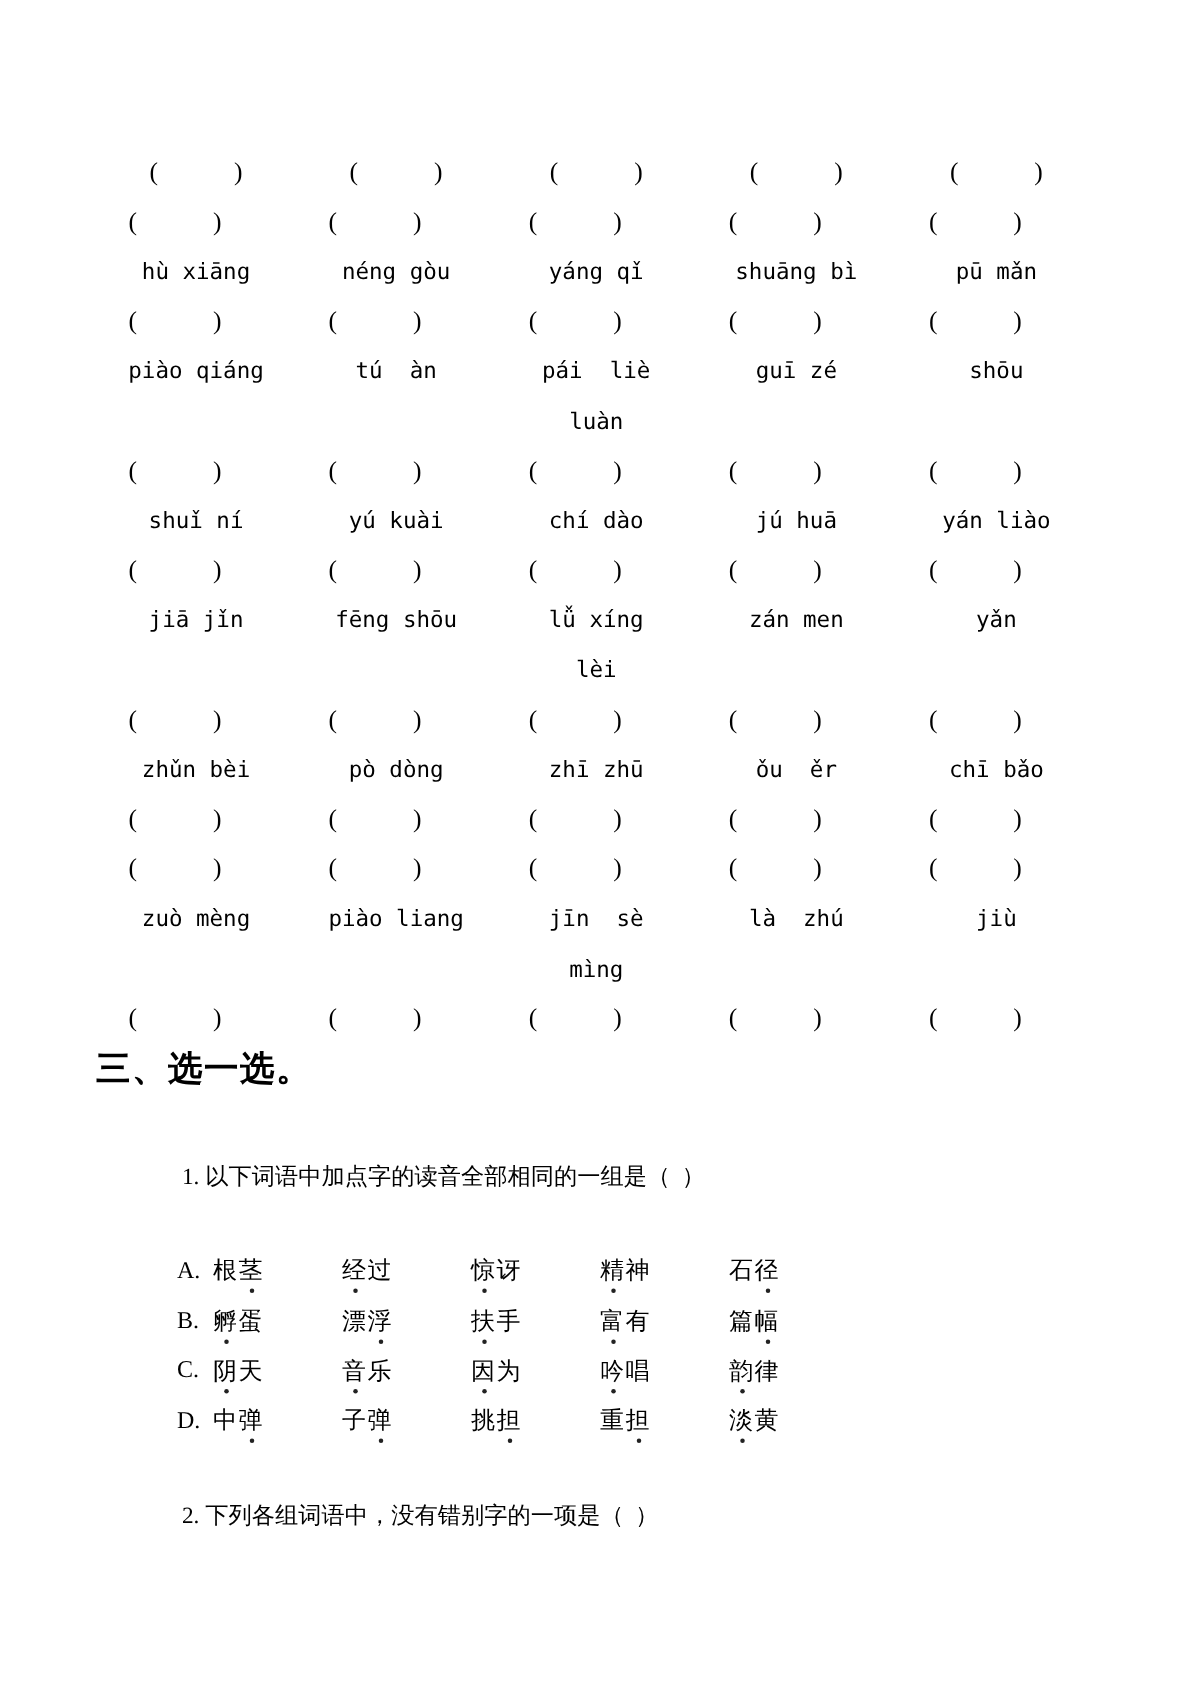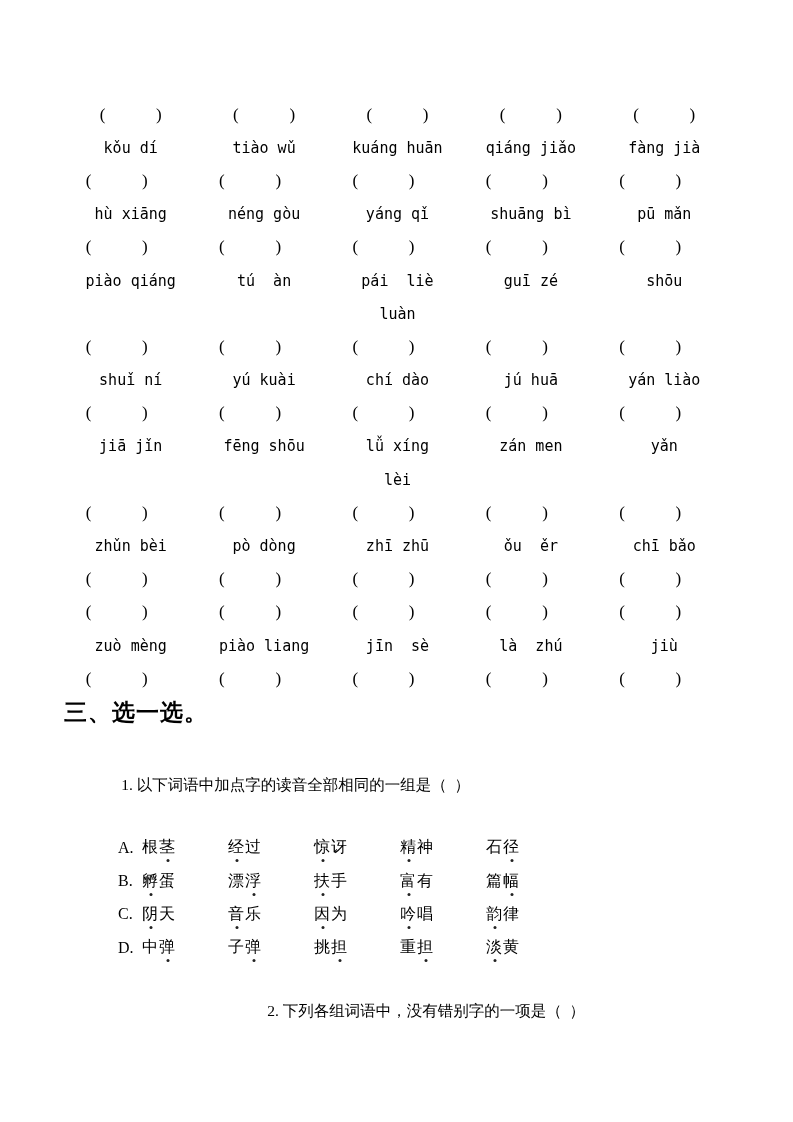--- a/index.html
+++ b/index.html
@@ -55,21 +55,21 @@
     line-height: 27px;
     letter-spacing: 1px;
   }
   .question {
     margin-left: 34px;
     font-size: 15.5px;
     line-height: 22px;
     white-space: pre;
   }
   .q1 { margin-top: 26px; }
-  .q2 { margin-top: 14px; text-align: center; }
+  .q2 { margin-top: 14px; }
   .options { margin-top: 13px; }
   .option-row {
     display: flex;
     margin-left: 54px;
     height: 33.2px;
     align-items: center;
     font-size: 16px;
   }
   .opt-letter { width: 24px; }
   .opt-word { width: 86px; letter-spacing: 1px; }
@@ -118,37 +118,20 @@
               <span>)</span>
             </span>
           </div>
           <div class="cell">
             <span class="paren-pair">
               <span>(</span>
               <span>)</span>
             </span>
           </div>
         </div>
-        <div class="row pinyin-row">
-          <div class="cell">
-            <span class="pinyin">kǒu dí</span>
-          </div>
-          <div class="cell">
-            <span class="pinyin">tiào wǔ</span>
-          </div>
-          <div class="cell">
-            <span class="pinyin">kuáng huān</span>
-          </div>
-          <div class="cell">
-            <span class="pinyin">qiáng jiǎo</span>
-          </div>
-          <div class="cell">
-            <span class="pinyin">fàng jià</span>
-          </div>
-        </div>
         <div class="row parens-row">
           <div class="cell">
             <span class="paren-pair">
               <span>(</span>
               <span>)</span>
             </span>
           </div>
           <div class="cell">
             <span class="paren-pair">
               <span>(</span>
@@ -466,20 +449,23 @@
           </div>
           <div class="cell">
             <span class="pinyin">jīn  sè</span>
           </div>
           <div class="cell">
             <span class="pinyin">là  zhú</span>
           </div>
           <div class="cell">
             <span class="pinyin">jiù</span>
           </div>
+        </div>
+        <div class="row cont-row">
+          <span class="pinyin">mìng</span>
         </div>
         <div class="row parens-row">
           <div class="cell">
             <span class="paren-pair">
               <span>(</span>
               <span>)</span>
             </span>
           </div>
           <div class="cell">
             <span class="paren-pair">

